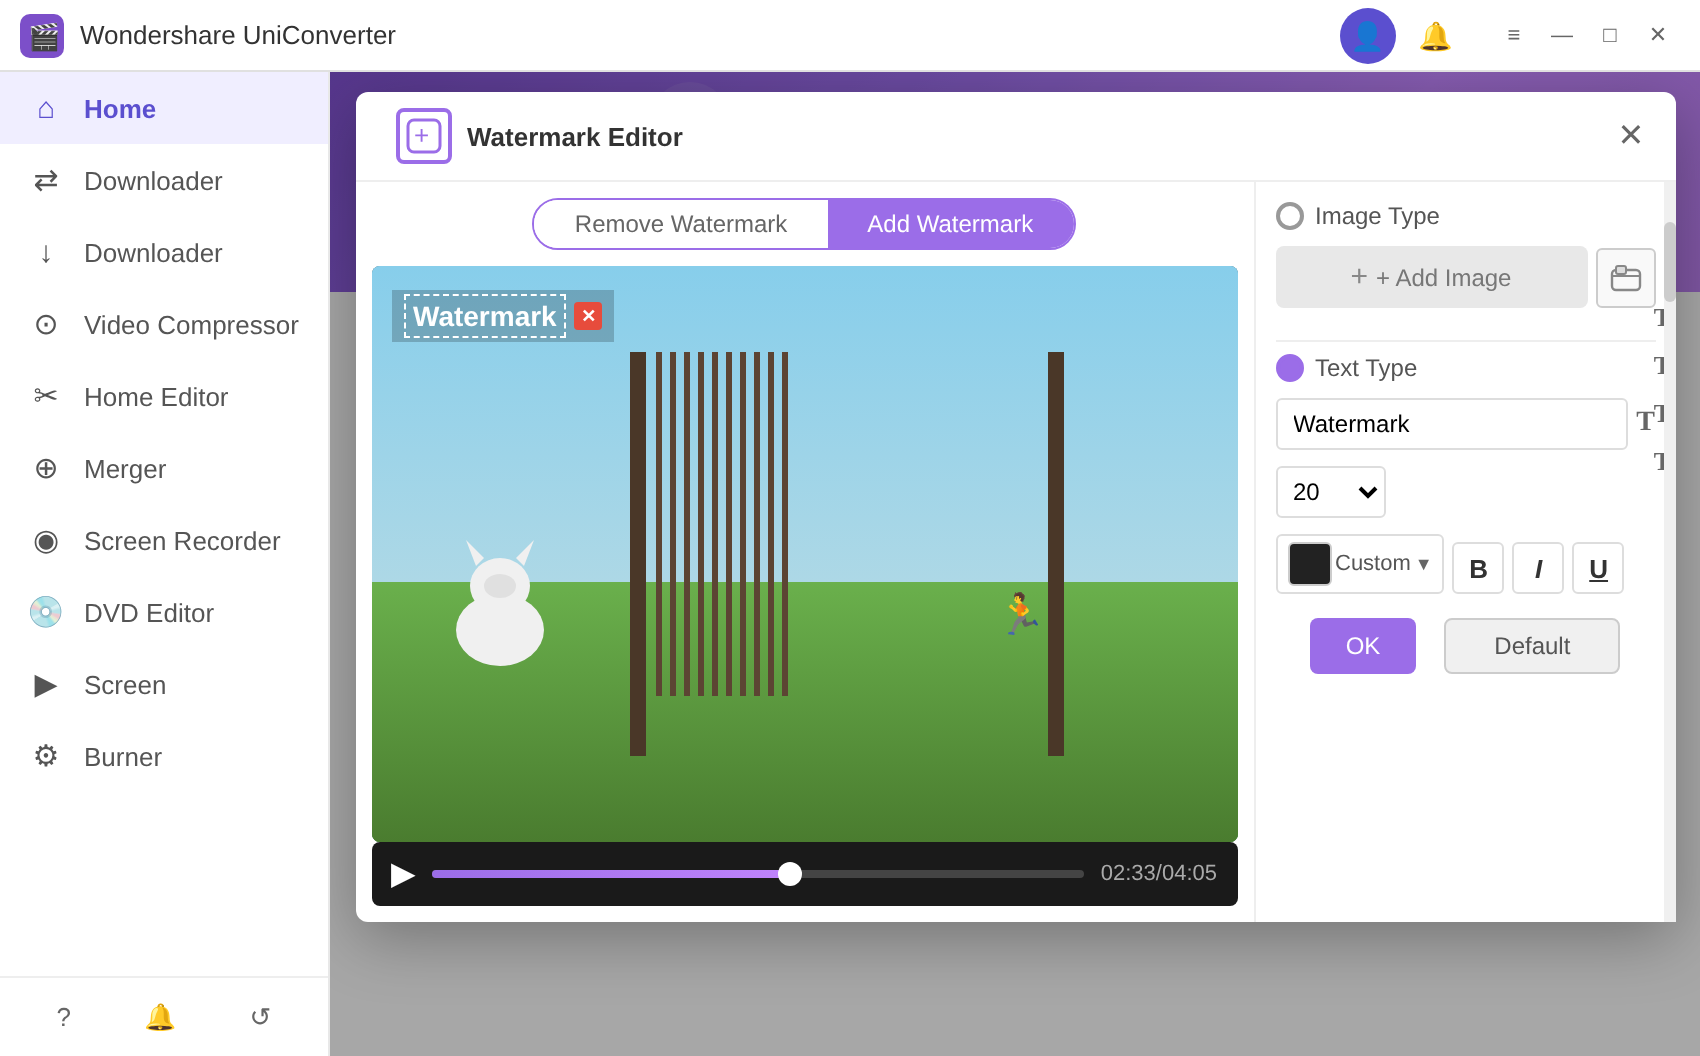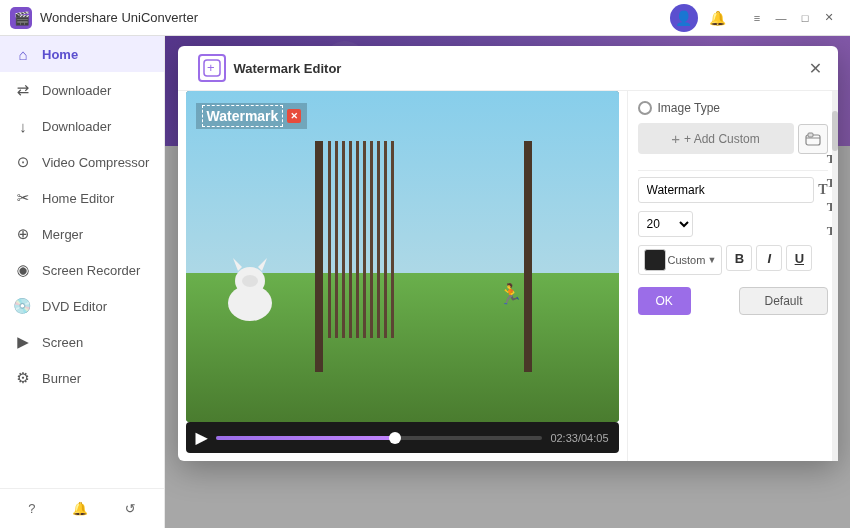--- a/index.html
+++ b/index.html
@@ -85,30 +85,30 @@
     .divider { height: 1px; background: #eee; margin: 6px 0; }
 
     .text-input-row { display: flex; align-items: center; gap: 4px; margin-bottom: 8px; }
     .text-input { flex: 1; border: 1px solid #ddd; border-radius: 3px; padding: 5px 8px; font-size: 12px; outline: none; }
     .text-icon { font-size: 14px; color: #666; cursor: pointer; }
 
     .font-row { display: flex; gap: 4px; margin-bottom: 8px; align-items: center; }
     .font-select { flex: 1; border: 1px solid #ddd; border-radius: 3px; padding: 4px 6px; font-size: 12px; background: #fff; }
     .size-select { width: 55px; border: 1px solid #ddd; border-radius: 3px; padding: 4px 4px; font-size: 12px; background: #fff; }
 
-    .style-row { display: flex; gap: 4px; margin-bottom: 12px; align-items: flex-start; }
+    .style-row { display: flex; gap: 4px; margin-bottom: 12px; align-items: flex-end; }
     .color-swatch { width: 22px; height: 22px; background: #222; border-radius: 3px; border: 1px solid #ccc; flex-shrink: 0; }
     .custom-label { font-size: 11px; color: #555; }
     .color-dropdown { display: flex; align-items: center; gap: 2px; border: 1px solid #ddd; border-radius: 3px; padding: 3px 5px; font-size: 11px; background: #fff; }
     .caret { font-size: 9px; color: #666; }
     .fmt-btn { width: 26px; height: 26px; border: 1px solid #ddd; border-radius: 3px; display: flex; align-items: center; justify-content: center; font-size: 13px; font-weight: 700; cursor: pointer; background: #fff; color: #333; }
     .fmt-btn.italic { font-style: italic; }
     .fmt-btn.underline { text-decoration: underline; }
 
-    .action-row { display: flex; gap: 14px; justify-content: space-between; }
+    .action-row { display: flex; gap: 14px; justify-content: center; }
     .btn-ok { background: #9b6de8; color: #fff; border: none; border-radius: 4px; padding: 6px 18px; font-size: 12px; cursor: pointer; }
     .btn-default { background: #f0f0f0; color: #555; border: 1px solid #ccc; border-radius: 4px; padding: 6px 24px; font-size: 12px; cursor: pointer; }
 
     
     .scroll-track { position: absolute; right: 0; top: 0; width: 6px; height: 100%; background: #f0f0f0; }
     .scroll-thumb { width: 6px; height: 40px; background: #ccc; border-radius: 3px; position: absolute; top: 20px; }
 
     
     .add-btn { width: 28px; height: 28px; border: 2px solid #9b6de8; border-radius: 4px; color: #9b6de8; display: flex; align-items: center; justify-content: center; font-size: 18px; cursor: pointer; margin-left: 8px; }
   </style>
@@ -214,20 +214,26 @@
               </svg>
             </div>
             <span class="dialog-title">Watermark Editor</span>
           </div>
           <div class="dialog-close">✕</div>
         </div>
 
         <div class="dialog-body">
 
           <div class="dialog-left">
+            <div class="dialog-tabs">
+              <div class="dialog-tab-bar">
+                <div class="dialog-tab">Remove Watermark</div>
+                <div class="dialog-tab active">Add Watermark</div>
+              </div>
+            </div>
 
             <div class="video-area">
               <div class="cat-scene">
 
                 <div style="position:absolute;top:0;left:0;right:0;height:55%;background:linear-gradient(to bottom,#87CEEB,#add8e6);"></div>
 
                 <div style="position:absolute;bottom:0;left:0;right:0;height:45%;background:linear-gradient(to bottom,#6ab04c,#4a7c2f);"></div>
 
                 <div style="position:absolute;top:15%;left:30%;width:50%;height:70%;display:flex;gap:5px;align-items:flex-start;">
                   <div style="width:8px;height:100%;background:#4a3728;"></div>
@@ -282,33 +288,37 @@
           <div class="dialog-right" style="position:relative;">
 
             <div class="option-row">
               <div class="radio-circle"></div>
               <span class="radio-label">Image Type</span>
             </div>
 
             <div style="display:flex;align-items:center;gap:4px;margin-bottom:8px;">
               <button class="add-image-btn" style="flex:1;background:#e8e8e8;border:none;border-radius:4px;padding:7px;display:flex;align-items:center;justify-content:center;gap:4px;font-size:12px;color:#777;cursor:pointer;">
                 <span style="font-size:15px;color:#888;">+</span>
-                <span>+ Add Custom</span>
+                <span>+ Add Image</span>
               </button>
               <div class="file-btn">
                 <svg width="16" height="16" viewBox="0 0 16 16">
                     <rect x="1" y="4" width="14" height="10" rx="2" fill="none" stroke="#888" stroke-width="1.2"></rect>
                     <path d="M1 7h14" stroke="#888" stroke-width="1"></path>
                     <rect x="3" y="2" width="5" height="4" rx="1" fill="#ddd" stroke="#888" stroke-width="1"></rect>
                   </svg>
               </div>
             </div>
 
             <div class="divider"></div>
 
+            <div class="option-row" style="margin-top:6px;">
+              <div class="radio-circle checked"></div>
+              <span class="radio-label">Text Type</span>
+            </div>
 
             <div class="text-input-row">
               <input class="text-input" type="text" value="Watermark" style="flex: 1 1 0%; border: 1px solid rgb(221, 221, 221); border-radius: 3px; padding: 5px 8px; font-size: 12px;">
               <span class="text-icon" style="font-size:14px;font-weight:700;font-family:serif;">T</span>
             </div>
 
             <div class="font-row">
               <select class="size-select">
                 <option>20</option>
                 <option>12</option>

